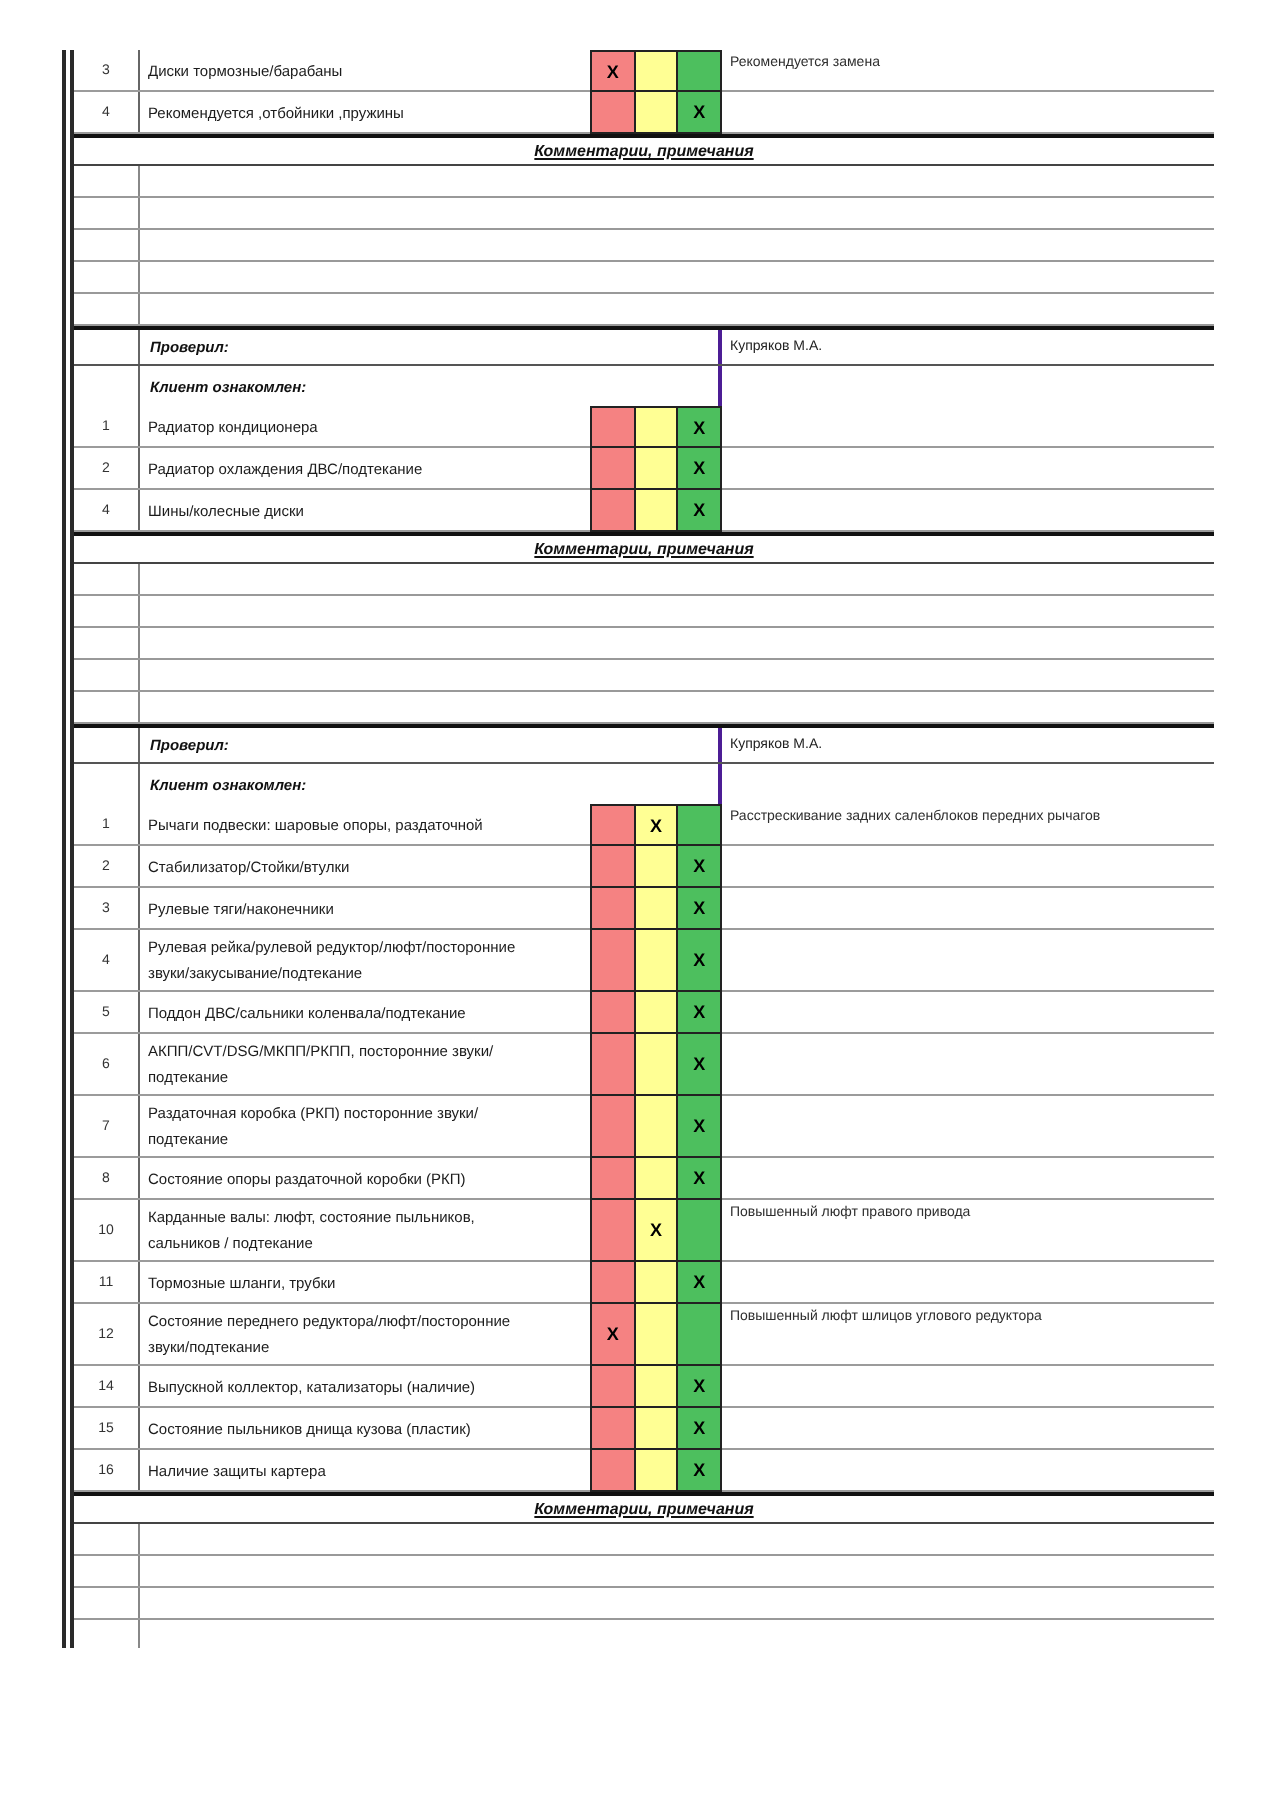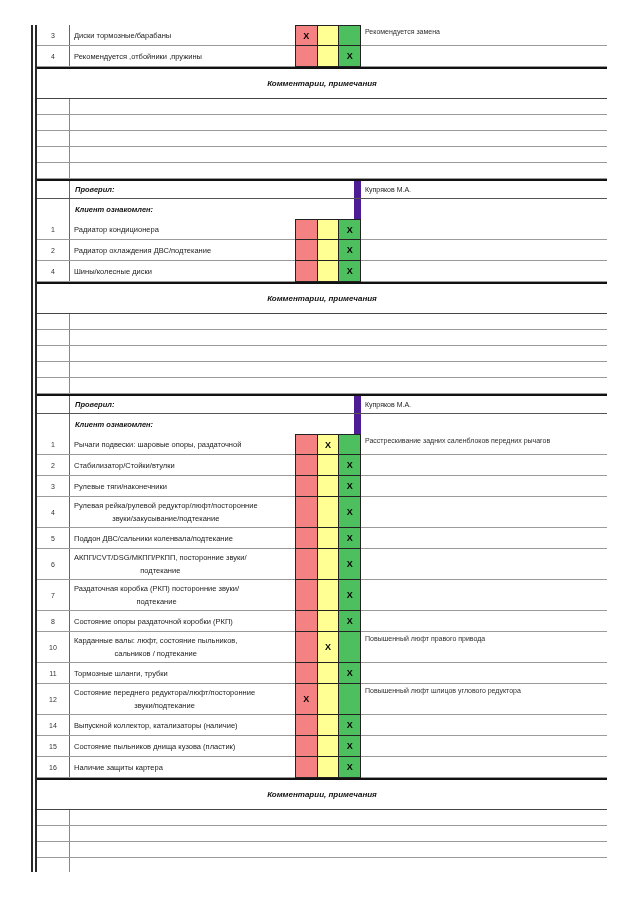--- a/index.html
+++ b/index.html
@@ -1,49 +1,49 @@
 <!DOCTYPE html>
 <html><head>
 <meta charset="utf-8">
 <style>
   html,body{margin:0;padding:0;background:#ffffff;}
   body{width:637px;height:900px;overflow:hidden;font-family:"Liberation Sans",sans-serif;color:#1a1a1a;}
-  .page{box-sizing:border-box;width:637px;height:900px;padding:25px 30px 0 31px;background:#fff;text-align:center;}
+  .page{box-sizing:border-box;width:637px;height:900px;padding:25px 30px 0 31px;background:#fff;}
   .table-outer{border-left:2px solid #2a2a2a;padding-left:2px;}
   #table-root{border-left:2px solid #2a2a2a;width:572px;box-sizing:border-box;display:flex;flex-direction:column;}
   #table-root *{box-sizing:border-box;}
 
   
   .item-row{display:flex;align-items:stretch;border-bottom:1px solid #9b9b9b;min-height:21px;position:relative;}
   .cell{display:flex;align-items:center;}
   .num{width:33px;justify-content:center;font-size:7px;color:#333;border-right:1px solid #666;flex:none;}
   .desc{width:225px;padding:2px 4px;font-size:7.5px;line-height:13px;color:#1c1c1c;white-space:pre-line;flex:none;}
   .colors{display:flex;width:66px;flex:none;align-self:stretch;margin-bottom:-1px;position:relative;z-index:1;
           border-left:1px solid #222;border-right:1px solid #222;border-bottom:1px solid #222;}
   .first-in-block .colors{border-top:1px solid #222;}
   .ccell{flex:1;display:flex;align-items:center;justify-content:center;font-size:9px;font-weight:bold;color:#000;}
   .ccell + .ccell{border-left:1px solid #222;}
   .note{width:248px;flex:none;align-items:flex-start;padding:2px 0 0 4px;font-size:7px;line-height:9px;color:#2e2e2e;}
 
   
-  .c-header{border-top:2px solid #111;border-bottom:1px solid #444;height:32px;display:flex;align-items:center;justify-content:center;
-            font-size:8px;font-weight:bold;font-style:italic;color:#111;}
+  .c-header{border-top:2px solid #111;border-bottom:1px solid #444;height:16px;display:flex;align-items:center;justify-content:center;
+            font-size:8px;font-weight:bold;font-style:italic;color:#111;text-decoration:underline;}
 
   
   .empty-row{display:flex;height:16px;border-bottom:1px solid #999;}
   .empty-row .e-num{width:33px;border-right:1px solid #888;flex:none;}
   .empty-row .e-body{flex:1;}
   .empty-row.partial{height:14px;border-bottom:none;}
 
   
   .sign-row{display:flex;height:20px;border-bottom:1px solid #555;}
   .sign-row.sign-first{border-top:2px solid #111;}
   .sign-row.sign-last{border-bottom:none;}
   .sign-row .num{border-right:1px solid #666;}
-  .sign-label{width:291px;flex:none;padding-left:5px;font-size:7.5px;font-weight:bold;font-style:italic;color:#111;border-right:7px solid #4c1d95;}
+  .sign-label{width:291px;flex:none;padding-left:5px;font-size:7.5px;font-weight:bold;font-style:italic;color:#111;border-right:2px solid #4c1d95;}
   .sign-value{width:248px;flex:none;padding-left:4px;font-size:7px;color:#222;}
 
   
   .sec-header{border-top:2px solid #111;border-bottom:2px solid #111;height:17px;display:flex;align-items:center;justify-content:center;
               font-size:8px;font-weight:bold;color:#000;}
 </style>
 </head>
 <body>
 
 <div class="page">

